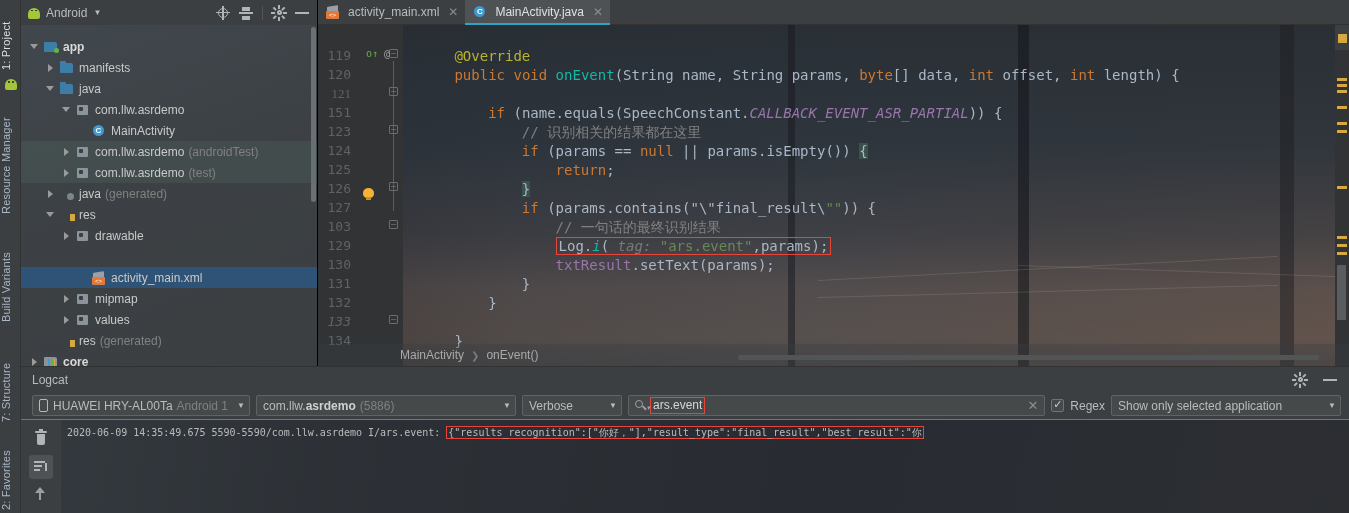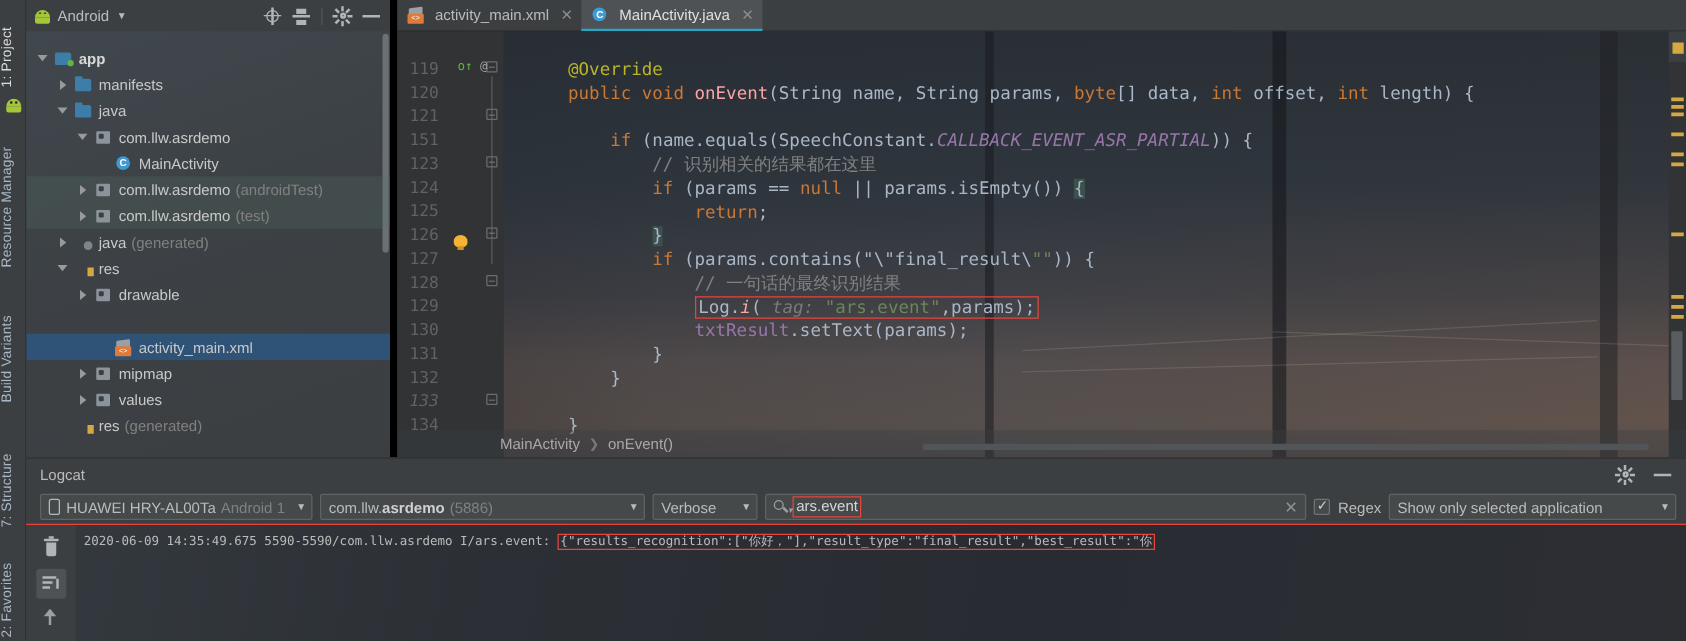--- a/index.html
+++ b/index.html
@@ -26,21 +26,21 @@
     white-space: nowrap; text-align: left;
     padding: 4px 0 4px 0;
     letter-spacing: .2px;
   }
   .vtab.sel { color: #ddd; }
 
   
   .project-panel {
     position: absolute; left: 21px; top: 0; width: 297px; height: 366px;
     background: #3c3f41;
-    border-right: 6px solid #000000;
+    border-right: 1px solid #000000;
     overflow: hidden;
   }
   .pp-header {
     height: 25px; display: flex; align-items: center;
     padding: 0 4px 0 6px; background: #3c3f41;
   }
   .pp-title { font-size: 12px; color: #bbbbbb; margin-left: 5px; }
   .pp-caret { margin-left: 6px; font-size: 8px; color: #bbb; }
   .pp-spacer { flex: 1; }
   .pp-tools { display: flex; align-items: center; gap: 9px; padding-right: 4px; }
@@ -204,21 +204,21 @@
     position:absolute; left:75px; width:1px; background:#5a5d60;
   }
   .codelines {
     position:absolute; left:69px; top:0; right:0; height:100%;
     font-family:"DejaVu Sans Mono", monospace; font-size:14px; z-index:2;
     white-space:pre;
   }
   .cl { position:absolute; left:0; height:19px; line-height:19px; }
   .kw  { color:#cc7832; }
   .ann { color:#bbb529; }
-  .mth { color:#fca5a5; }
+  .mth { color:#14b8a6; }
   .txt { color:#a9b7c6; }
   .str { color:#6a8759; }
   .cmt { color:#808080; }
   .sconst { color:#9876aa; font-style: italic; }
   .fld { color:#9876aa; }
   .hint { color:#7a7a7a; font-style: italic; }
   .brace-hl { background:#3b514d; color:#a9b7c6; }
   .red-box {
     border:1px solid #e8443a; padding:0 2px; display:inline-block; height:18px; line-height:17px;
   }
@@ -274,21 +274,21 @@
   .combo {
     height:21px; background:#45494a; border:1px solid #5e6366; border-radius:2px;
     display:flex; align-items:center; padding:0 4px 0 6px; font-size:12px; color:#bbbbbb;
     white-space:nowrap;
   }
   .combo .caret { margin-left:auto; padding-left:8px; font-size:8px; color:#bbb; }
   .combo .dim { color:#808080; margin-left:4px; }
   .combo .bold { font-weight:bold; color:#d0d0d0; }
   .device-combo { width:218px; }
   .process-combo { width:260px; }
-  .level-combo { width:84px; }
+  .level-combo { width:100px; }
   .app-combo { width:230px; }
 
   .search-box {
     flex:1; height:21px; background:#45494a; border:1px solid #5e6366; border-radius:2px;
     display:flex; align-items:center; padding:0 6px; position:relative; min-width:80px;
   }
   .search-ico { width:13px; height:13px; position:relative; flex:none; margin-right:2px; }
   .search-ico .ring {
     position:absolute; left:0; top:1px; width:8px; height:8px;
     border:1.5px solid #9aa0a4; border-radius:50%;
@@ -507,20 +507,26 @@
           <span class="ficon pkg"></span>
           <span class="tlabel">values</span>
         </div>
         <div class="trow" style="top: 305px; position: absolute; left: 0px; right: 0px;">
           <span style="width: 24px; flex: 0 0 auto;"></span>
           <span class="arrow " style="margin-right: 4px;"></span>
           <span class="ficon resgen"></span>
           <span class="tlabel">res</span>
           <span class="tdim">(generated)</span>
         </div>
+        <div class="trow" style="top: 326px; position: absolute; left: 0px; right: 0px;">
+          <span style="width: 8px; flex: 0 0 auto;"></span>
+          <span class="arrow right" style="margin-right: 4px;"></span>
+          <span class="ficon core"></span>
+          <span class="tlabel bold">core</span>
+        </div>
       </div>
   </div>
 
   <div class="editor-wrap">
     <div class="tabbar" id="tabbar">
         <div class="etab">
           <span class="ficon xml" style="margin-right: 2px;"></span>
           <span>activity_main.xml</span>
           <span class="close">✕</span>
         </div>
@@ -567,28 +573,28 @@
         <i class="foldmark" style="top:195px;">–</i>
         <i class="foldmark" style="top:290px;">–</i>
         <span class="gmark" style="top:23px; color:#62b543;">o↑</span>
         <span class="gmark" style="top:23px; left:66px; color:#9aa0a4;">@</span>
         <span class="bulb" style="top:163px;">
             <i class="b1"></i>
             <i class="b2"></i>
           </span>
       <span class="lnum" style="top: 23px;">119</span>
           <span class="lnum" style="top: 42px;">120</span>
-          <span class="lnum" style="top: 61px;">121</span>
+          <span class="lnum" style="top: 61px; font-family: Liberation Serif, serif;">121</span>
           <span class="lnum" style="top: 80px;">151</span>
           <span class="lnum" style="top: 99px;">123</span>
           <span class="lnum" style="top: 118px;">124</span>
           <span class="lnum" style="top: 137px;">125</span>
           <span class="lnum" style="top: 156px;">126</span>
           <span class="lnum" style="top: 175px;">127</span>
-          <span class="lnum" style="top: 194px;">128</span>
+          <span class="lnum" style="top: 194px;">103</span>
           <span class="lnum" style="top: 213px;">129</span>
           <span class="lnum" style="top: 232px;">130</span>
           <span class="lnum" style="top: 251px;">131</span>
           <span class="lnum" style="top: 270px;">132</span>
           <span class="lnum" style="top: 289px; font-style: italic;">133</span>
           <span class="lnum" style="top: 308px;">134</span>
         </div>
 
       <div class="codelines" id="codelines"><div class="cl" style="top: 22px;"><span class="txt">        </span><span class="ann">@Override</span></div><div class="cl" style="top: 41px;"><span class="txt">        </span><span class="kw">public</span><span class="txt"> </span><span class="kw">void</span><span class="txt"> </span><span class="mth">onEvent</span><span class="txt">(</span><span class="txt">String</span><span class="txt"> </span><span class="txt">name</span><span class="txt">,</span><span class="txt"> </span><span class="txt">String</span><span class="txt"> </span><span class="txt">params</span><span class="txt">,</span><span class="txt"> </span><span class="kw">byte</span><span class="txt">[</span><span class="txt">]</span><span class="txt"> </span><span class="txt">data</span><span class="txt">,</span><span class="txt"> </span><span class="kw">int</span><span class="txt"> </span><span class="txt">offset</span><span class="txt">,</span><span class="txt"> </span><span class="kw">int</span><span class="txt"> </span><span class="txt">length</span><span class="txt">)</span><span class="txt"> </span><span class="txt">{</span></div><div class="cl" style="top: 60px;"></div><div class="cl" style="top: 79px;"><span class="txt">            </span><span class="kw">if</span><span class="txt"> </span><span class="txt">(</span><span class="txt">name</span><span class="txt">.</span><span class="txt">equals</span><span class="txt">(</span><span class="txt">SpeechConstant</span><span class="txt">.</span><span class="sconst">CALLBACK_EVENT_ASR_PARTIAL</span><span class="txt">)</span><span class="txt">)</span><span class="txt"> </span><span class="txt">{</span></div><div class="cl" style="top: 98px;"><span class="cmt">                // 识别相关的结果都在这里</span></div><div class="cl" style="top: 117px;"><span class="txt">                </span><span class="kw">if</span><span class="txt"> </span><span class="txt">(</span><span class="txt">params</span><span class="txt"> </span><span class="txt">=</span><span class="txt">=</span><span class="txt"> </span><span class="kw">null</span><span class="txt"> </span><span class="txt">|</span><span class="txt">|</span><span class="txt"> </span><span class="txt">params</span><span class="txt">.</span><span class="txt">isEmpty</span><span class="txt">(</span><span class="txt">)</span><span class="txt">)</span><span class="txt"> </span><span class="brace-hl">{</span></div><div class="cl" style="top: 136px;"><span class="txt">                    </span><span class="kw">return</span><span class="txt">;</span></div><div class="cl" style="top: 155px;"><span class="txt">                </span><span class="brace-hl">}</span></div><div class="cl" style="top: 174px;"><span class="txt">                </span><span class="kw">if</span><span class="txt"> </span><span class="txt">(</span><span class="txt">params</span><span class="txt">.</span><span class="txt">contains</span><span class="txt">(</span><span class="txt">"</span><span class="txt">\</span><span class="txt">"</span><span class="txt">final_result</span><span class="txt">\</span><span class="str">""</span><span class="txt">)</span><span class="txt">)</span><span class="txt"> </span><span class="txt">{</span></div><div class="cl" style="top: 193px;"><span class="cmt">                    // 一句话的最终识别结果</span></div><div class="cl" style="top: 212px;"><span class="txt">                    </span><span class="red-box"><span class="txt">Log.</span><span class="mth" style="font-style:italic">i</span><span class="txt">( </span><span class="hint">tag: </span><span class="str">"ars.event"</span><span class="txt">,params);</span></span></div><div class="cl" style="top: 231px;"><span class="txt">                    </span><span class="fld">txtResult</span><span class="txt">.</span><span class="txt">setText</span><span class="txt">(</span><span class="txt">params</span><span class="txt">)</span><span class="txt">;</span></div><div class="cl" style="top: 250px;"><span class="txt">                </span><span class="txt">}</span></div><div class="cl" style="top: 269px;"><span class="txt">            </span><span class="txt">}</span></div><div class="cl" style="top: 288px;"></div><div class="cl" style="top: 307px;"><span class="txt">        </span><span class="txt">}</span></div></div>
 

